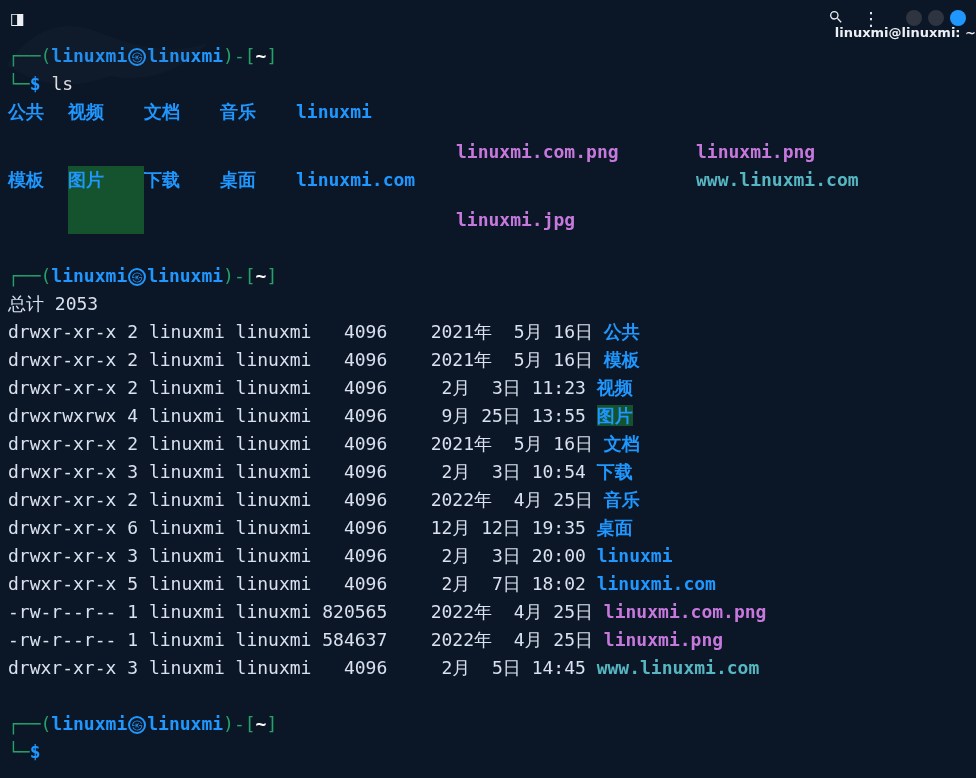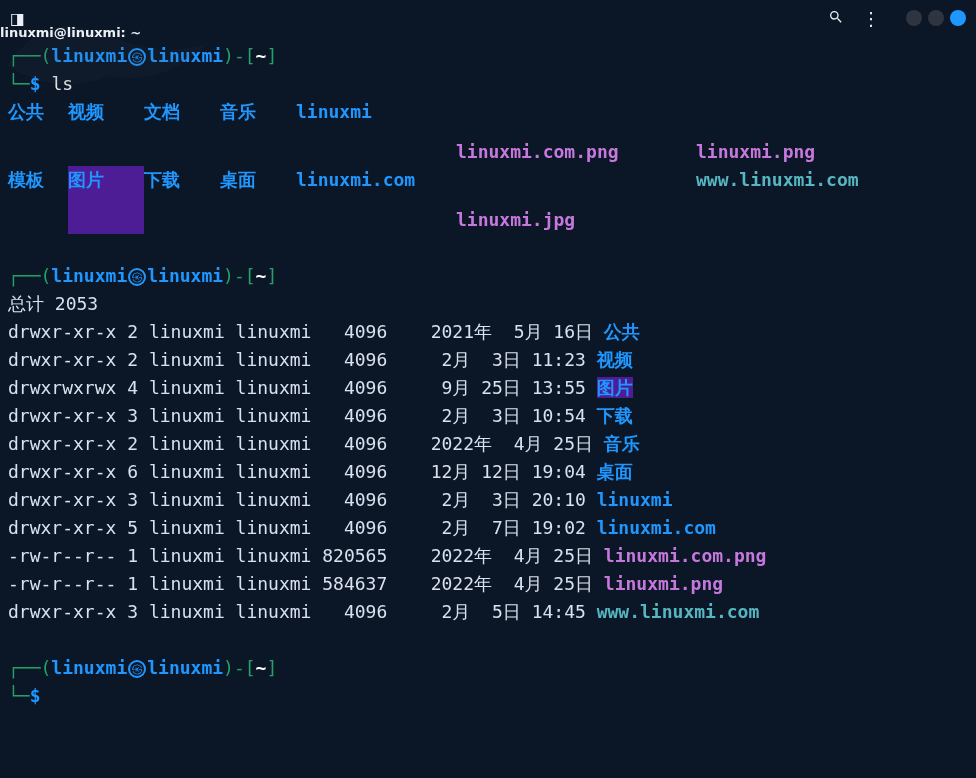--- a/index.html
+++ b/index.html
@@ -26,39 +26,39 @@
     height:36px;
     display:flex;
     align-items:center;
     position:relative;
     padding:0 10px;
     color:#eceff4;
     font-family:"DejaVu Sans","Liberation Sans",sans-serif;
     font-size:13px;
   }
   .titlebar .left-icons { display:flex; align-items:center; gap:10px; }
-  .titlebar .title   { position:absolute; left:0; right:0; text-align:left; pointer-events:none; font-weight:600;margin-top:29px;}
+  .titlebar .title   { position:absolute; left:6px; right:0; text-align:right; pointer-events:none; font-weight:600;margin-top:29px;}
   .titlebar .right-group { margin-left:auto; display:flex; align-items:center; gap:18px; }
   .win-btns { display:flex; gap:6px; margin-left:8px;}
   .win-btn { width:16px; height:16px; border-radius:50%; display:inline-block;}
   .min-btn,.max-btn{ background:#2e3440;}
   .close-btn{ background:#1f97ff;}
 
   .terminal {
     padding:6px 8px 0 8px;
     line-height:28px;
   }
   .row { white-space:pre; }
   .ps-user     { color:#1f97ff; font-weight:bold;}
   .ps-host     { color:#1f97ff; font-weight:bold;}
   .ps-path     { color:#ffffff; font-weight:bold;}
   .ps-dollar   { color:#1f97ff; font-weight:bold;}
   .cmd         { color:#e5e5e5; }
   .dir         { color:#1f97ff; font-weight:bold;}
-  .dir-ow      { background:#4c1d95; color:#1f97ff; font-weight:bold;}
+  .dir-ow      { background:#14532d; color:#1f97ff; font-weight:bold;}
   .img         { color:#c678dd; font-weight:bold;margin-top:40px;}
   .lnk         { color:#56b6c2; font-weight:bold;}
 
   .sym-circle {
     display:inline-block;
     width:18px;height:18px;
     border:2px solid #1f97ff;
     border-radius:50%;
     vertical-align:middle;
     text-align:center;
@@ -115,27 +115,29 @@
   <div id="ls-short-2" class="row ls-short"><span class="dir">模板</span><span class="dir-ow">图片</span><span class="dir">下载</span><span class="dir">桌面</span><span class="dir">linuxmi.com</span><span class="img">linuxmi.jpg</span><span class="lnk">www.linuxmi.com</span></div>
 
   <div class="row">&nbsp;</div>
 
   <div class="row"><span class="prompt-l">┌──(</span><span class="ps-user">linuxmi</span><span class="sym-circle">㉿</span><span class="ps-host">linuxmi</span><span class="prompt-l">)-[</span><span class="ps-path">~</span><span class="prompt-l">]</span></div>
 
   <div class="row">总计 2053</div>
 
   <div id="ls-long">
       <div class="row"><span>drwxr-xr-x 2 linuxmi linuxmi   4096    2021年  5月 16日 </span><span class="dir">公共</span></div>
+      <div class="row"><span>drwxr-xr-x 2 linuxmi linuxmi   4096    2021年  5月 16日 </span><span class="dir">模板</span></div>
       <div class="row"><span>drwxr-xr-x 2 linuxmi linuxmi   4096     2月  3日 11:23 </span><span class="dir">视频</span></div>
       <div class="row"><span>drwxrwxrwx 4 linuxmi linuxmi   4096     9月 25日 13:55 </span><span class="dir-ow">图片</span></div>
+      <div class="row"><span>drwxr-xr-x 2 linuxmi linuxmi   4096    2021年  5月 16日 </span><span class="dir">文档</span></div>
       <div class="row"><span>drwxr-xr-x 3 linuxmi linuxmi   4096     2月  3日 10:54 </span><span class="dir">下载</span></div>
       <div class="row"><span>drwxr-xr-x 2 linuxmi linuxmi   4096    2022年  4月 25日 </span><span class="dir">音乐</span></div>
-      <div class="row"><span>drwxr-xr-x 6 linuxmi linuxmi   4096    12月 12日 19:04 </span><span class="dir">桌面</span></div>
-      <div class="row"><span>drwxr-xr-x 3 linuxmi linuxmi   4096     2月  3日 20:10 </span><span class="dir">linuxmi</span></div>
-      <div class="row"><span>drwxr-xr-x 5 linuxmi linuxmi   4096     2月  7日 19:02 </span><span class="dir">linuxmi.com</span></div>
+      <div class="row"><span>drwxr-xr-x 6 linuxmi linuxmi   4096    12月 12日 19:35 </span><span class="dir">桌面</span></div>
+      <div class="row"><span>drwxr-xr-x 3 linuxmi linuxmi   4096     2月  3日 20:00 </span><span class="dir">linuxmi</span></div>
+      <div class="row"><span>drwxr-xr-x 5 linuxmi linuxmi   4096     2月  7日 18:02 </span><span class="dir">linuxmi.com</span></div>
       <div class="row"><span>-rw-r--r-- 1 linuxmi linuxmi 820565    2022年  4月 25日 </span><span class="img">linuxmi.com.png</span></div>
       <div class="row"><span>-rw-r--r-- 1 linuxmi linuxmi 584637    2022年  4月 25日 </span><span class="img">linuxmi.png</span></div>
       <div class="row"><span>drwxr-xr-x 3 linuxmi linuxmi   4096     2月  5日 14:45 </span><span class="lnk">www.linuxmi.com</span></div>
     </div>
 
   <div class="row">&nbsp;</div>
 
   <div class="row"><span class="prompt-l">┌──(</span><span class="ps-user">linuxmi</span><span class="sym-circle">㉿</span><span class="ps-host">linuxmi</span><span class="prompt-l">)-[</span><span class="ps-path">~</span><span class="prompt-l">]</span></div>
   <div class="row"><span class="prompt-l">└─</span><span class="ps-dollar">$</span> </div>
 

